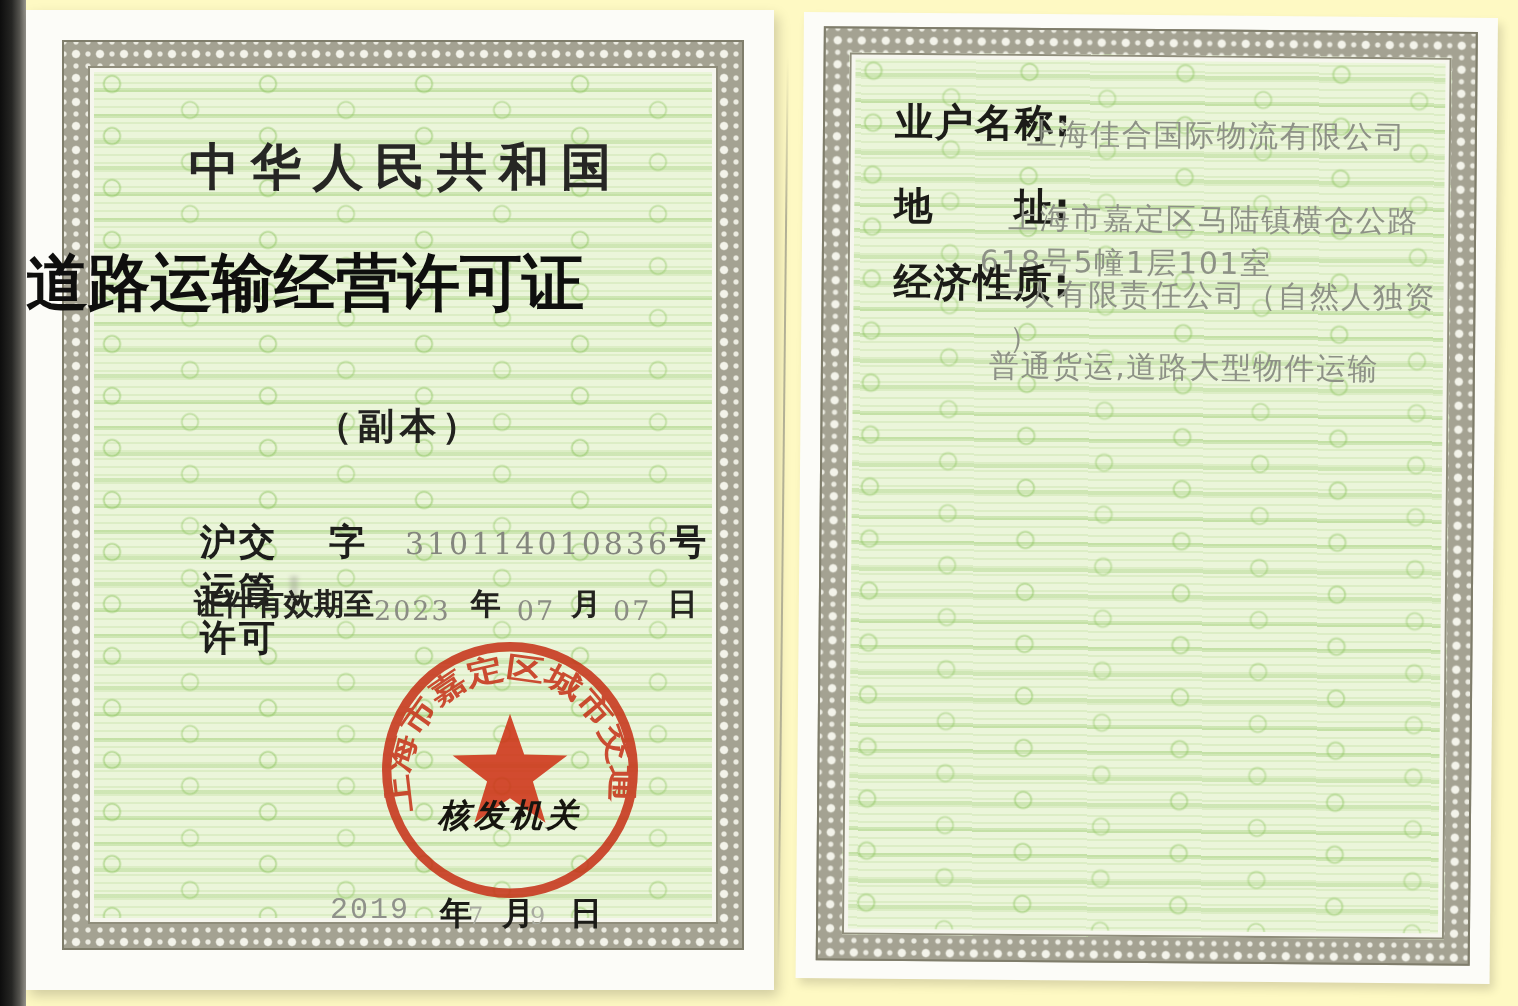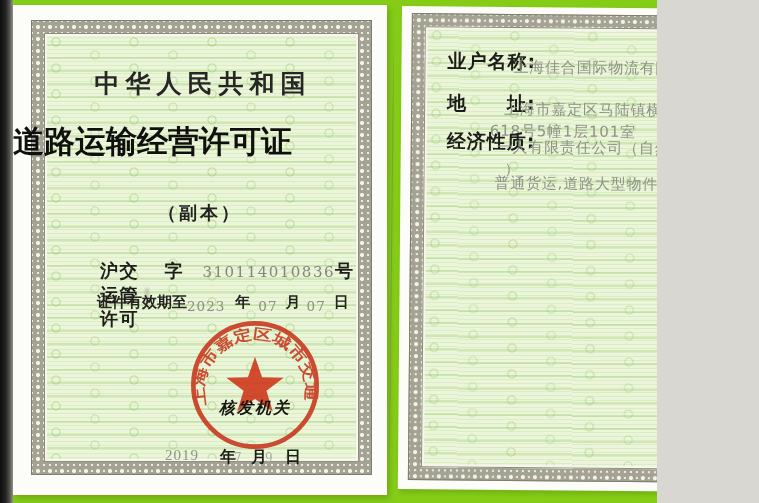--- a/index.html
+++ b/index.html
@@ -1,19 +1,19 @@
 <!DOCTYPE html>
 <html><head>
 <meta charset="utf-8">
 <style>
   * { margin:0; padding:0; box-sizing:border-box; }
   body { background:#d8d7d2; }
   #stage {
-    position:relative; width:657px; height:503px; overflow:hidden;
-    background:#84cc16;
+    position:relative; width:759px; height:503px; overflow:hidden;
+    background:#fef9c3;
     font-family:"DejaVu Sans","Liberation Sans",sans-serif;
   }
   .scan-edge {
     position:absolute; left:0; top:0; width:13px; height:100%;
     background:linear-gradient(90deg,#0d0d0d 0%,#262624 45%,#55544f 75%,#98968e 100%);
   }
   .page { position:absolute; background:#fcfcf8; }
   #left-page  { left:13px; top:5px;  width:374px; height:490px; box-shadow:2px 3px 6px rgba(0,0,0,.18); }
   #right-page { left:402px; top:6px; width:347px; height:483px; transform:rotate(.5deg); transform-origin:top left; box-shadow:2px 3px 5px rgba(0,0,0,.14); }
 
@@ -92,21 +92,21 @@
   .vu-year  { margin-left:10px; } .vm { margin-left:8px; }
   .vu-month { margin-left:8px; }  .vd { margin-left:6px; }
   .vu-day   { margin-left:8px; }
   .seal { position:absolute; left:175px; top:313px; width:134px; height:134px; opacity:.85; }
   .issuer {
     position:absolute; left:180px; top:393px; width:124px; text-align:center;
     font-size:16px; font-weight:700; letter-spacing:2px; color:#16150f;font-style:italic;
   }
   .issue-row { position:absolute; left:0; top:442px; width:100%; height:22px; }
   .issue-row span { position:absolute; }
-  .iy { left:152px; top:0; color:#8f918a; font-size:15px; letter-spacing:1px; font-family:Liberation Serif, serif; }
+  .iy { left:152px; top:0; color:#8f918a; font-size:15px; letter-spacing:1px; font-family:Liberation Mono, monospace; }
   .iu { font-size:16px; font-weight:700; color:#1b1b17; }
   .iu1 { left:207px; } .iu2 { left:238px; } .iu3 { left:272px; }
   .idg { color:#a9aba1; font-size:12px; top:4px; font-family:"DejaVu Serif","Liberation Serif",serif; }
   .id1 { left:221px; } .id2 { left:252px; }
 
   
   .rp-label {
     position:absolute; font-size:19px; font-weight:700;
     color:#1c1c18; letter-spacing:1px;text-align:right;
   }

